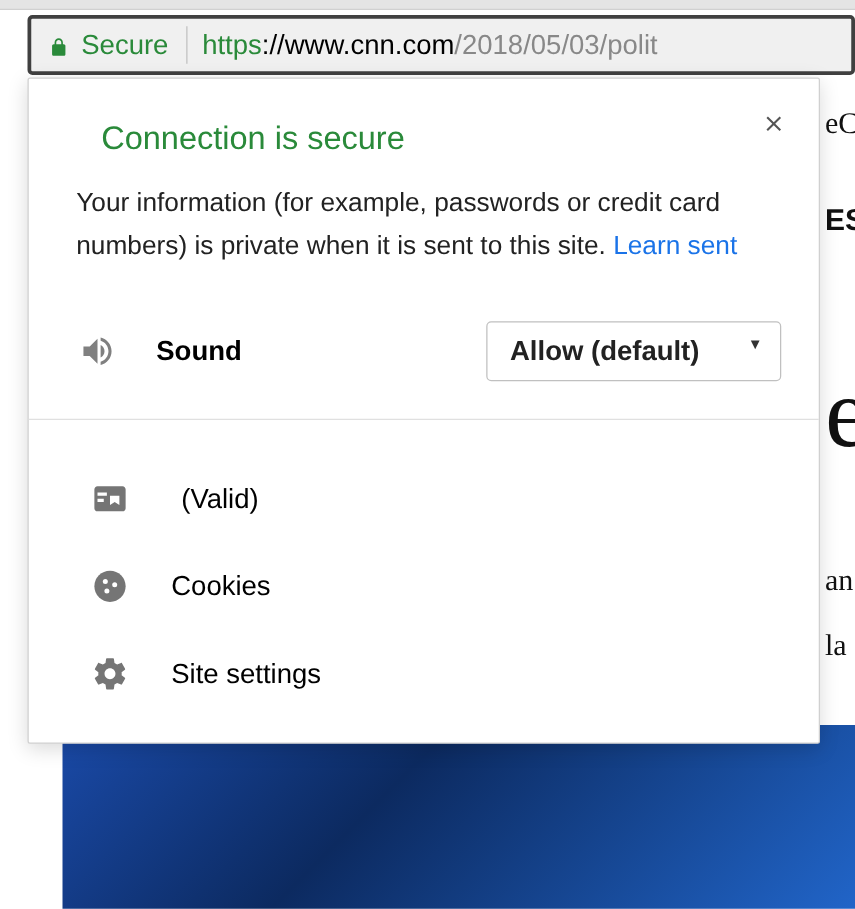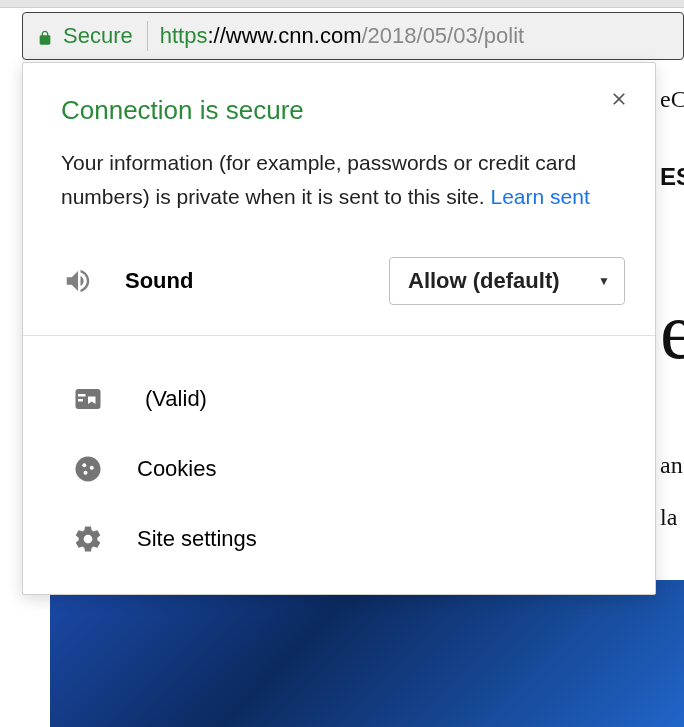--- a/index.html
+++ b/index.html
@@ -11,21 +11,21 @@
       position: relative;
       overflow: hidden;
     }
     .address-bar {
       position: absolute;
       top: 12px;
       left: 22px;
       right: 0;
       height: 48px;
       background: #f0f0f0;
-      border: 1px solid #404040;
+      border: 3px solid #404040;
       border-radius: 4px;
       display: flex;
       align-items: center;
       padding: 0 14px;
       font-size: 22px;
     }
     .lock-icon {
       width: 16px;
       height: 20px;
       margin-right: 10px;
@@ -58,20 +58,21 @@
     }
     .popup-header {
       padding: 32px 38px 26px 38px;
       position: relative;
     }
     .popup-title {
       color: #2a8a3a;
       font-size: 26px;
       font-weight: 400;
       margin-bottom: 20px;
+      margin-left: 20px;
     }
     .popup-desc {
       color: #222;
       font-size: 21px;
       line-height: 1.6;
     }
     .learn-more { color: #1a73e8; cursor: pointer; }
     .close-btn {
       position: absolute;
       top: 20px;
@@ -97,21 +98,21 @@
       border: 1px solid #c0c0c0;
       border-radius: 4px;
       padding: 10px 40px 10px 18px;
       font-size: 22px;
       color: #222;
       position: relative;
       cursor: pointer;
       background: #fff;
       min-width: 236px;
       display: flex;
-      align-items: center;
+      align-items: flex-start;
       justify-content: space-between;
     }
     .sound-select::after {
       content: "▼";
       position: absolute;
       right: 14px;
       font-size: 12px;
       color: #333;
     }
 

